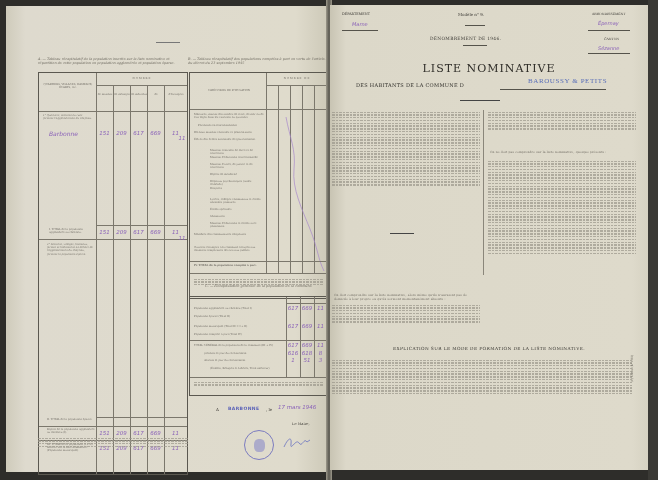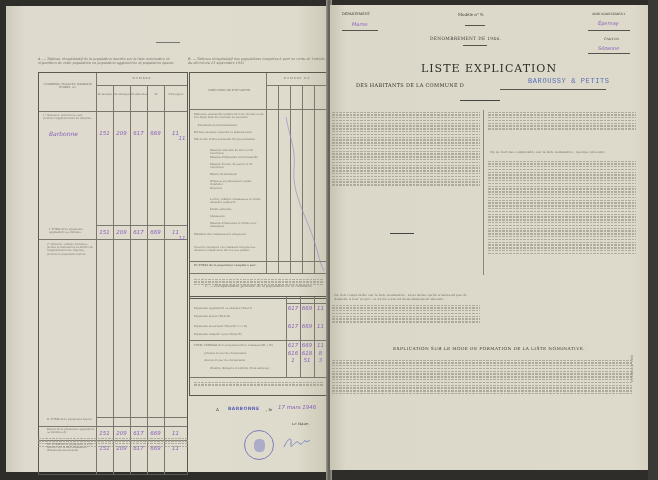--- a/index.html
+++ b/index.html
@@ -12,21 +12,21 @@
   .page-right { left: 330px; top: 5px; width: 318px; height: 465px; background: linear-gradient(90deg,#c8c4b3 0%,#dcd8c9 5%,#dedacb 95%,#d6d2c2 100%); }
   .gutter { position: absolute; left: 326px; top: 0; width: 6px; height: 480px; background: linear-gradient(90deg,#9d998b,#5a5850,#9d998b); }
   .edge-right { position: absolute; left: 648px; top: 0; width: 10px; height: 480px; background: #3a3935; }
 
   .title { position: absolute; text-align: center; font-weight: bold; letter-spacing: 0.5px; color: #3f3d37; }
   .small { font-size: 3.4px; line-height: 4.2px; color: #6a665c; }
   .tiny { font-size: 2.6px; line-height: 3.2px; color: #76726a; }
   .rule { position: absolute; height: 1px; background: #55534b; }
 
   .hand { color: #8a62b8; font-family: "DejaVu Sans", sans-serif; font-style: italic; }
-  .hand-blue { color: #5a6fb8; font-family: Liberation Mono, monospace; font-style: italic; }
+  .hand-blue { color: #5a6fb8; font-family: Liberation Serif, serif; font-style: italic; }
 
   
   .tbl { position: absolute; border: 1.2px solid #5b5850; }
   .vline { position: absolute; width: 1px; background: #7b776c; }
   .hline { position: absolute; height: 1px; background: #7b776c; }
   .cell-txt { position: absolute; }
   .num { position: absolute; font-size: 5.5px; text-align: center; }
 
   .textblock { position: absolute; font-size: 2.9px; line-height: 4.3px; color: #7a766b; text-align: justify; overflow: hidden; }
   .dummy-line { display: block; height: 1.3px; margin: 1.5px 0; background: repeating-linear-gradient(90deg,#9a968a 0 3px,transparent 3px 4px,#9a968a 4px 6px,transparent 6px 7px); opacity: .7; }
@@ -233,21 +233,21 @@
     <div class="cell-txt hand" style="left:268px;top:15px;font-size:5px;">Épernay</div>
     <div class="rule" style="left:258px;top:25px;width:42px;"></div>
 
     <div class="cell-txt" style="left:100px;top:31px;font-size:4.4px;letter-spacing:.3px;">DÉNOMBREMENT DE 1946.</div>
     <div class="rule" style="left:133px;top:40px;width:24px;"></div>
 
     <div class="cell-txt" style="left:274px;top:32px;font-size:3.2px;">CANTON</div>
     <div class="cell-txt hand" style="left:268px;top:40px;font-size:5px;">Sézanne</div>
     <div class="rule" style="left:258px;top:48px;width:42px;"></div>
 
-    <div class="title" style="left:0;width:318px;top:57px;font-size:11px;font-weight:normal;letter-spacing:1px;color:#2f2d28;">LISTE EXPLICATION</div>
+    <div class="title" style="left:0;width:318px;top:57px;font-size:11px;font-weight:normal;letter-spacing:1px;color:#2f2d28;">LISTE NOMINATIVE</div>
 
     <div class="cell-txt" style="left:26px;top:77px;font-size:5px;letter-spacing:.3px;color:#33312c;">DES HABITANTS DE LA COMMUNE D</div>
     <div class="rule" style="left:170px;top:84px;width:106px;"></div>
     <div class="cell-txt hand-blue" style="left:198px;top:72px;font-size:7px;font-style:normal;letter-spacing:.6px;">BAROUSSY &amp; PETITS</div>
 
     <div class="rule" style="left:130px;top:95px;width:40px;background:#444;"></div>
 
     <div class="textblock" style="left:2px;top:105px;width:148px;height:165px;">
       <span class="dummy-line"></span>
         <span class="dummy-line"></span>

